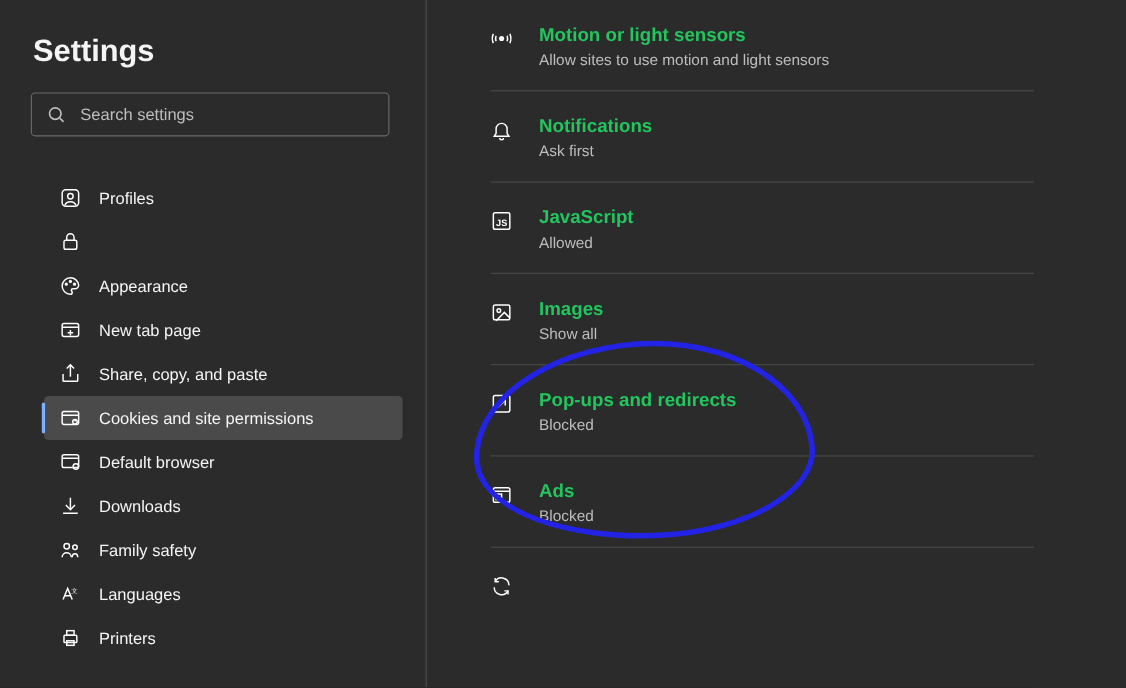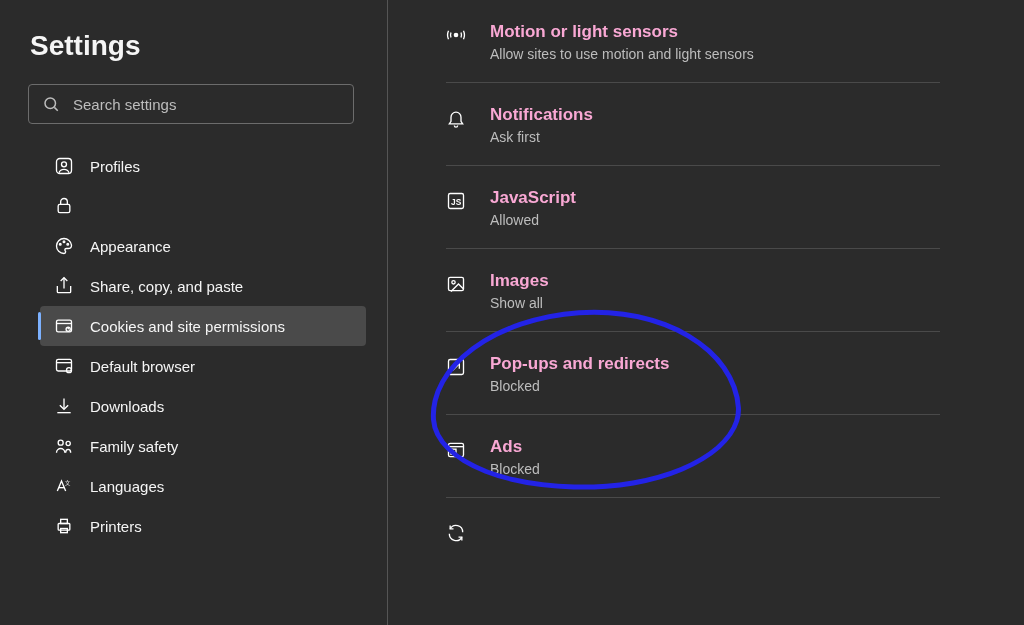--- a/index.html
+++ b/index.html
@@ -14,36 +14,36 @@
     --accent:#7cb1ff;
     --annotation:#2323e6;
   }
   *{box-sizing:border-box;font-family:"Segoe UI",Arial,sans-serif}
   html,body{margin:0;padding:0;height:100%;background:var(--bg);color:var(--fg)}
   .app{display:flex;width:940px;height:625px;overflow:hidden;position:relative;background:var(--bg)}
   
   .sidebar{width:388px;flex:0 0 388px;background:var(--sidebar-bg);padding:30px 18px 0 28px;position:relative}
   .sidebar::after{content:"";position:absolute;right:0;top:0;bottom:0;width:1px;background:#555}
   .page-title{font-size:28px;font-weight:600;margin:0 0 22px 2px}
-  .search-wrap{position:relative;margin-bottom:22px}
+  .search-wrap{position:relative;margin-bottom:36px}
   .search-wrap svg{position:absolute;left:14px;top:50%;transform:translateY(-50%)}
   .search-input{width:326px;height:40px;background:transparent;border:1px solid #6c6c6c;border-radius:4px;color:var(--fg);padding:0 12px 0 44px;font-size:15px;outline:none}
   .search-input::placeholder{color:var(--muted)}
   .nav{list-style:none;margin:12px;padding:0}
   .nav-item{position:relative;display:flex;align-items:center;gap:16px;height:40px;padding:0 10px 0 14px;border-radius:4px;cursor:pointer;font-size:15px;margin:0 0 0 0;width:326px}
   .nav-item.selected{background:var(--selected)}
   .nav-item.selected::before{content:"";position:absolute;left:-2px;top:6px;bottom:6px;width:3px;background:var(--accent);border-radius:2px}
   .nav-item .icon{flex:0 0 20px;display:flex;align-items:center;justify-content:center}
   .nav-item .label{white-space:nowrap}
   
   .content{flex:1;background:var(--bg);padding:0;position:relative}
   .perm-list{margin-left:58px}
   .perm-row{display:flex;align-items:flex-start;gap:24px;position:relative;border-bottom:1px solid var(--divider);cursor:pointer;min-height:82px;padding:22px 0 20px 0}
   .perm-row .picon{flex:0 0 20px;display:flex;justify-content:flex-start;margin-top:3px}
-  .perm-title{font-size:17px;font-weight:600;color:#f9a8d4;margin-bottom:4px}
+  .perm-title{font-size:17px;font-weight:600;color:#22c55e;margin-bottom:4px}
   .perm-sub{font-size:14px;color:var(--muted)}
   
   .annotation{position:absolute;left:430px;top:310px;width:310px;height:180px;border:5px solid var(--annotation);border-radius:50% 50% 45% 55% / 55% 60% 40% 45%;transform:rotate(-4deg);pointer-events:none}
   svg{display:block}
 </style>
 </head>
 <body>
 
 <div class="app">
 
@@ -88,20 +88,31 @@
             <path d="M12 3a9 9 0 1 0 0 18c1.5 0 2-1 2-2s-1-1.5-1-2.5 1-1.5 2-1.5h2a4 4 0 0 0 4-4A9 9 0 0 0 12 3z"></path>
             <circle cx="7.5" cy="10" r="1"></circle>
               <circle cx="12" cy="7" r="1"></circle>
               <circle cx="16.5" cy="10" r="1"></circle>
           </svg>
         </span>
         <span class="label">Appearance</span>
       </li>
 
 
+      <li class="nav-item">
+        <span class="icon">
+          <svg width="20" height="20" viewBox="0 0 24 24" fill="none" stroke="#fff" stroke-width="1.6">
+            <rect x="3" y="5" width="18" height="14" rx="2"></rect>
+              <line x1="3" y1="9" x2="21" y2="9"></line>
+              <line x1="12" y1="12" x2="12" y2="18"></line>
+              <line x1="9" y1="15" x2="15" y2="15"></line>
+          </svg>
+        </span>
+        <span class="label">New tab page</span>
+      </li>
 
       <li class="nav-item">
         <span class="icon">
           <svg width="20" height="20" viewBox="0 0 24 24" fill="none" stroke="#fff" stroke-width="1.6">
             <path d="M4 12v7a1 1 0 0 0 1 1h14a1 1 0 0 0 1-1v-7"></path>
               <polyline points="16 6 12 2 8 6"></polyline>
               <line x1="12" y1="2" x2="12" y2="15"></line>
           </svg>
         </span>
         <span class="label">Share, copy, and paste</span>

